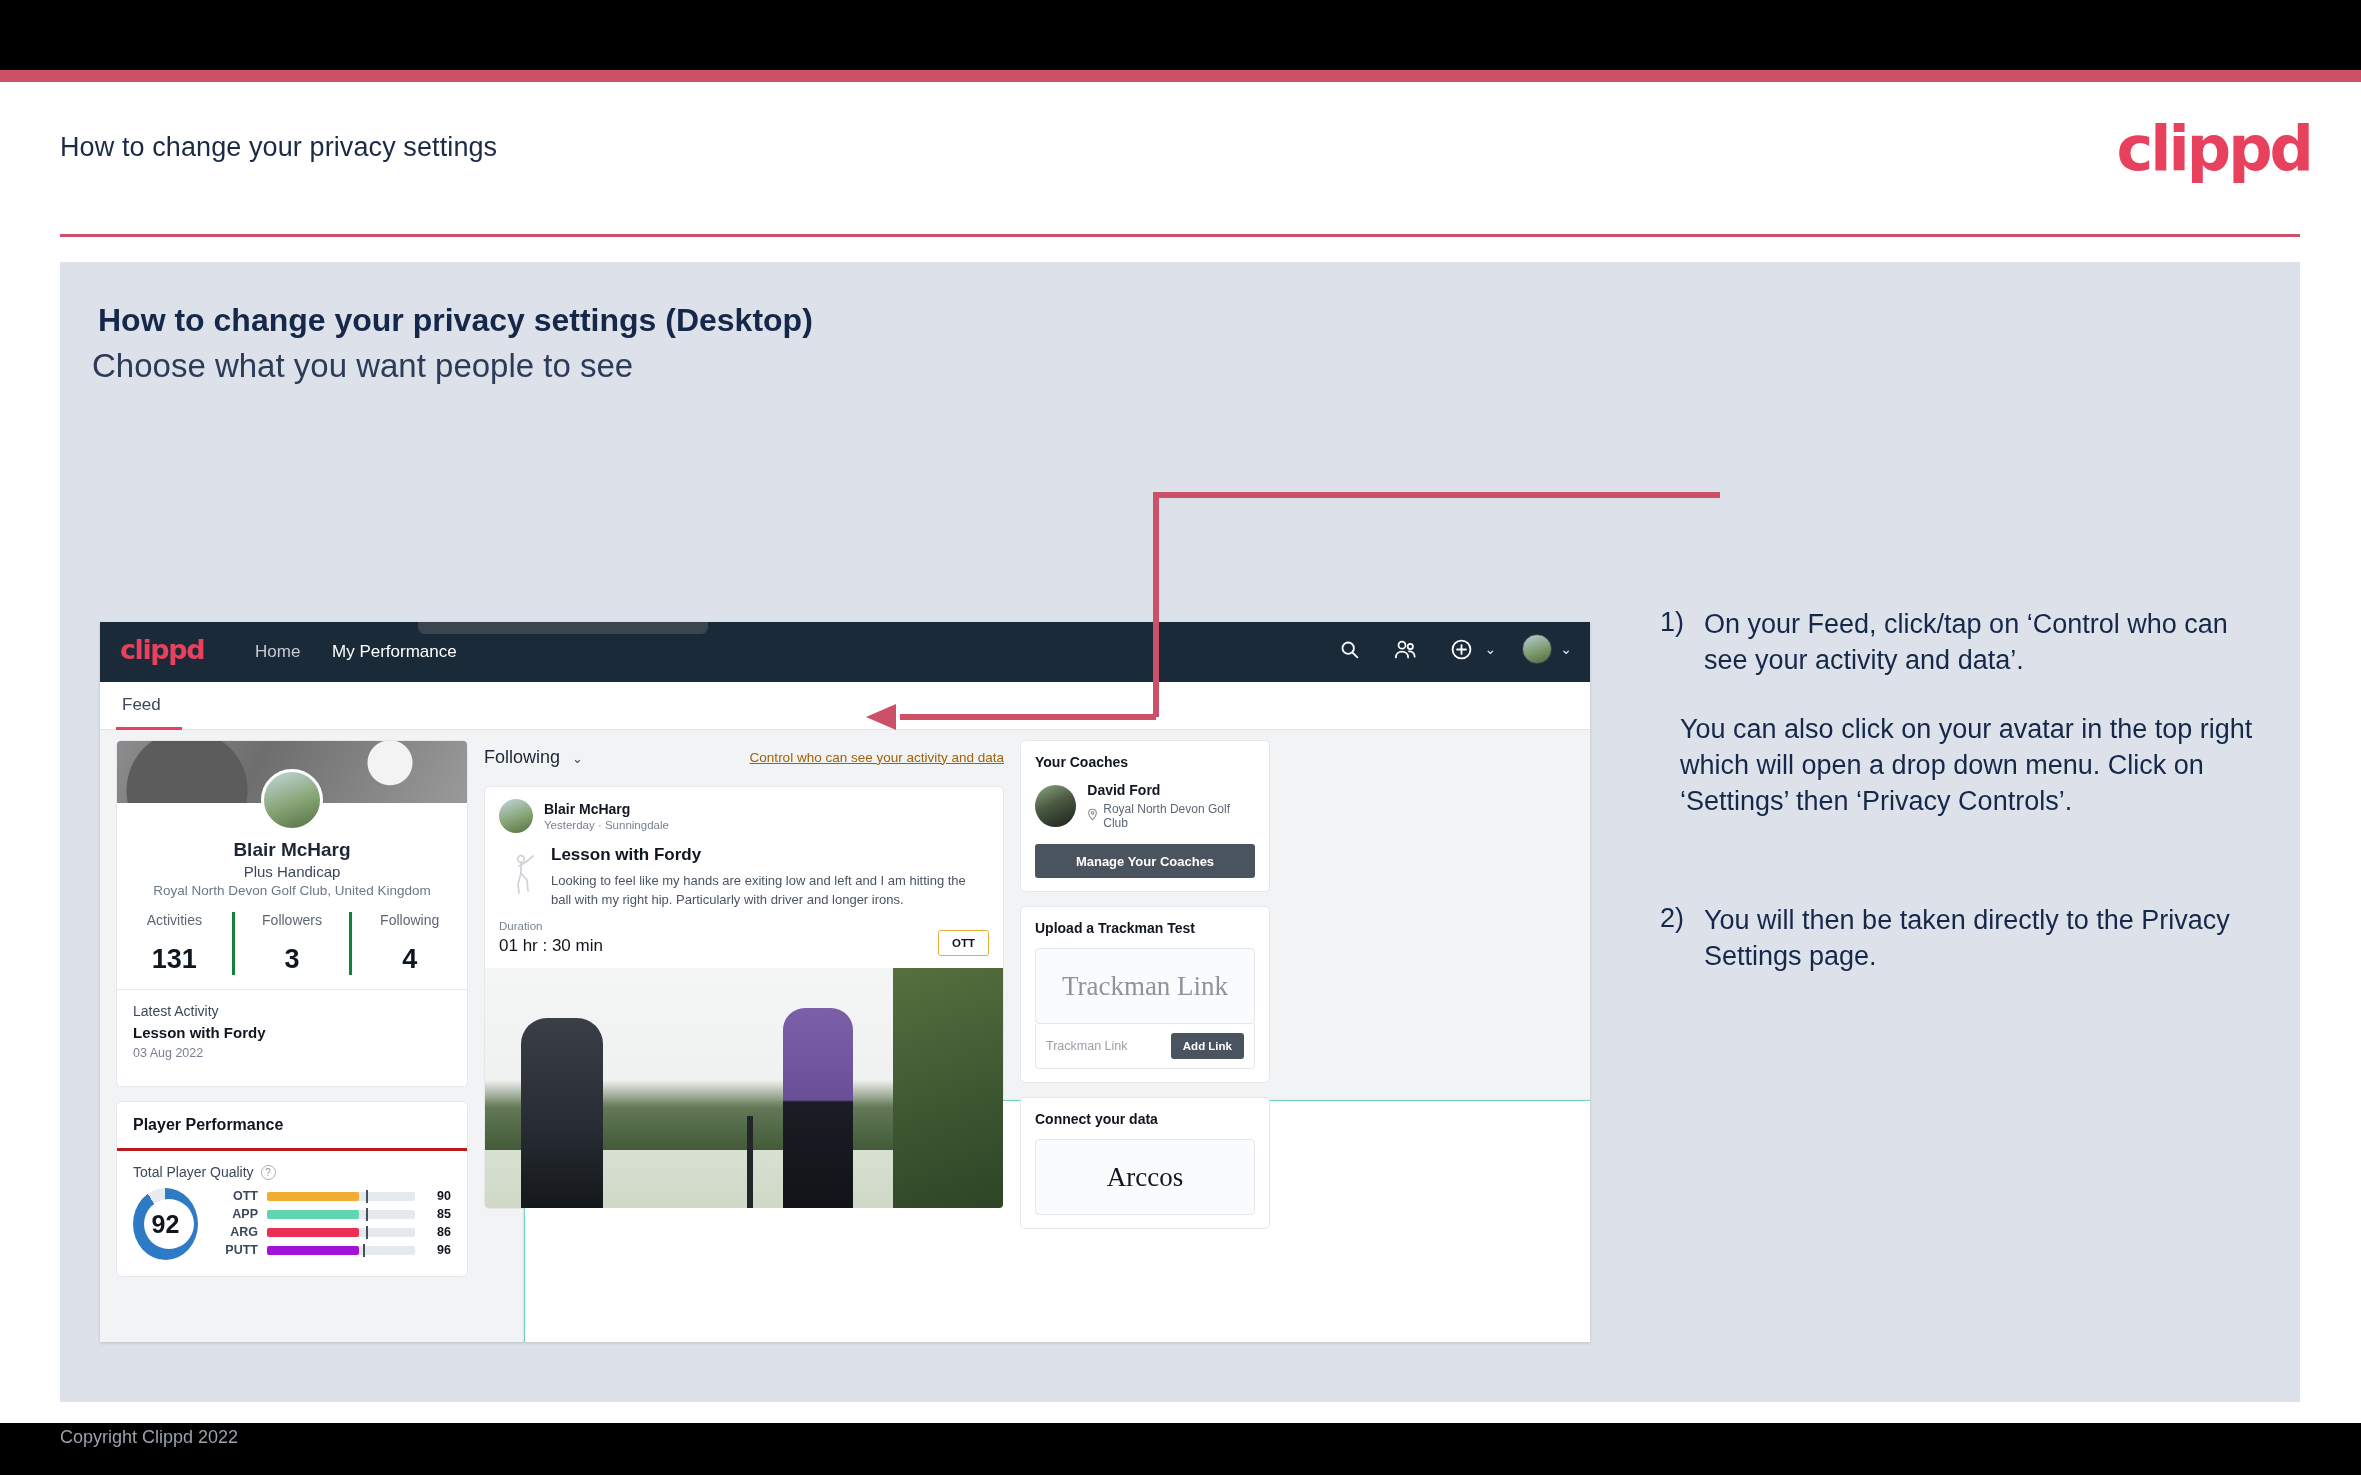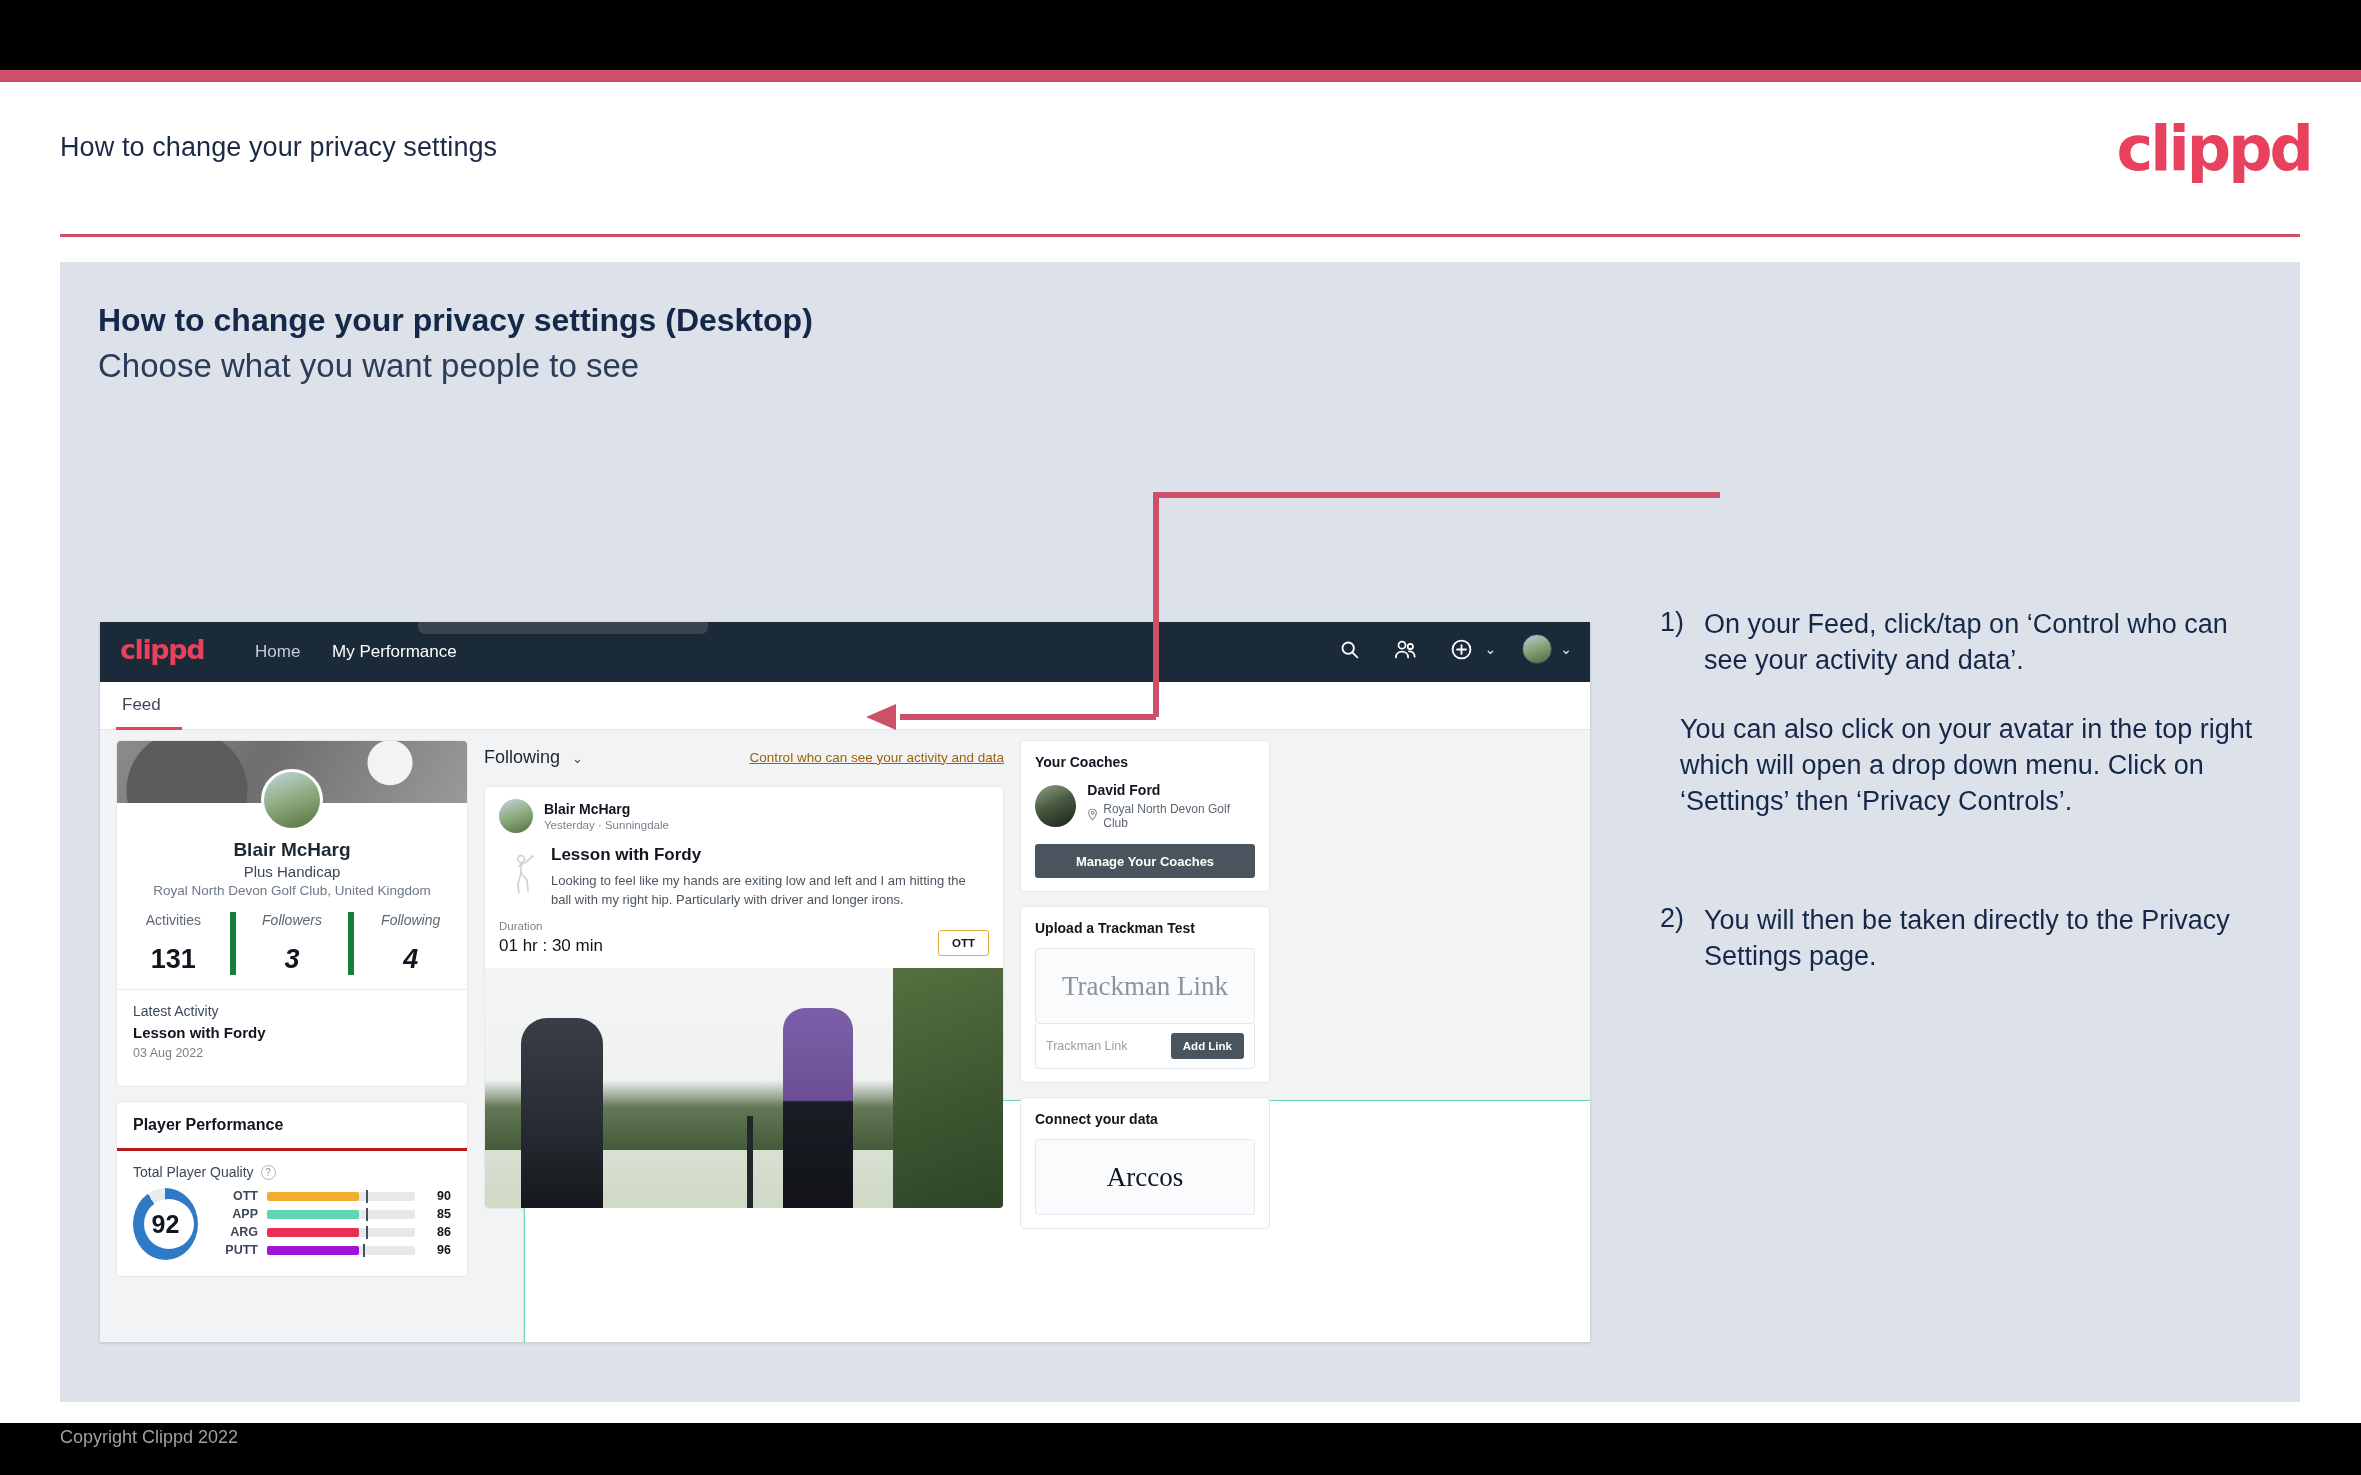--- a/index.html
+++ b/index.html
@@ -35,21 +35,21 @@
   .panel {
     position:absolute; left:60px; top:180px;
     width:2240px; height:1140px;
     background:#dde2ea;
   }
   .panel-title {
     position:absolute; left:38px; top:40px;
     font-size:32px; font-weight:bold; color:#16284a;
   }
   .panel-sub {
-    position:absolute; left:38px; top:85px;
+    position:absolute; left:32px; top:85px;
     font-size:33px; color:#2b3b58;
   }
 
   
   .app {
     position:absolute; left:40px; top:360px;
     width:1490px; height:720px;
     background:#fff; overflow:hidden;
     box-shadow:0 1px 3px rgba(0,0,0,.15);
   }
@@ -103,21 +103,21 @@
   .prof-avatar {
     width:62px; height:62px; border-radius:50%;
     border:3px solid #fff; margin:-34px auto 0;
     background:linear-gradient(160deg,#c3d6dd 0%,#8aa87a 52%,#55703f 100%);
   }
   .prof-name { text-align:center; font-size:19px; font-weight:bold; color:#1c2634; margin-top:8px; }
   .prof-hcp { text-align:center; font-size:15px; color:#3c4858; margin-top:2px; }
   .prof-club { text-align:center; font-size:13.5px; color:#6d7886; margin-top:3px; }
   .stats { display:flex; margin-top:14px; padding-bottom:14px; }
   .stat { flex:1; text-align:center; }
-  .stat + .stat { border-left:6px solid #15803d;font-style:italic; }
+  .stat + .stat { border-left:3px solid #15803d; }
   .stat-lbl { font-size:14px; color:#5c6774; }
   .stat-val { font-size:27px; font-weight:bold; color:#10161f; margin-top:16px; }
   .latest { border-top:1px solid #e7eaee; padding:13px 16px 26px; }
   .latest-lbl { font-size:14px; color:#3c4858; }
   .latest-name { font-size:15px; font-weight:bold; color:#10161f; margin-top:5px; }
   .latest-date { font-size:12.5px; color:#78828e; margin-top:5px; }
 
   .perf-head { padding:14px 16px; border-bottom:3px solid #b91c1c; font-size:16px; font-weight:bold; color:#10161f; }
   .perf-body { padding:13px 16px 16px; }
   .tpq-row { display:flex; align-items:center; font-size:14px; color:#3c4858; }

